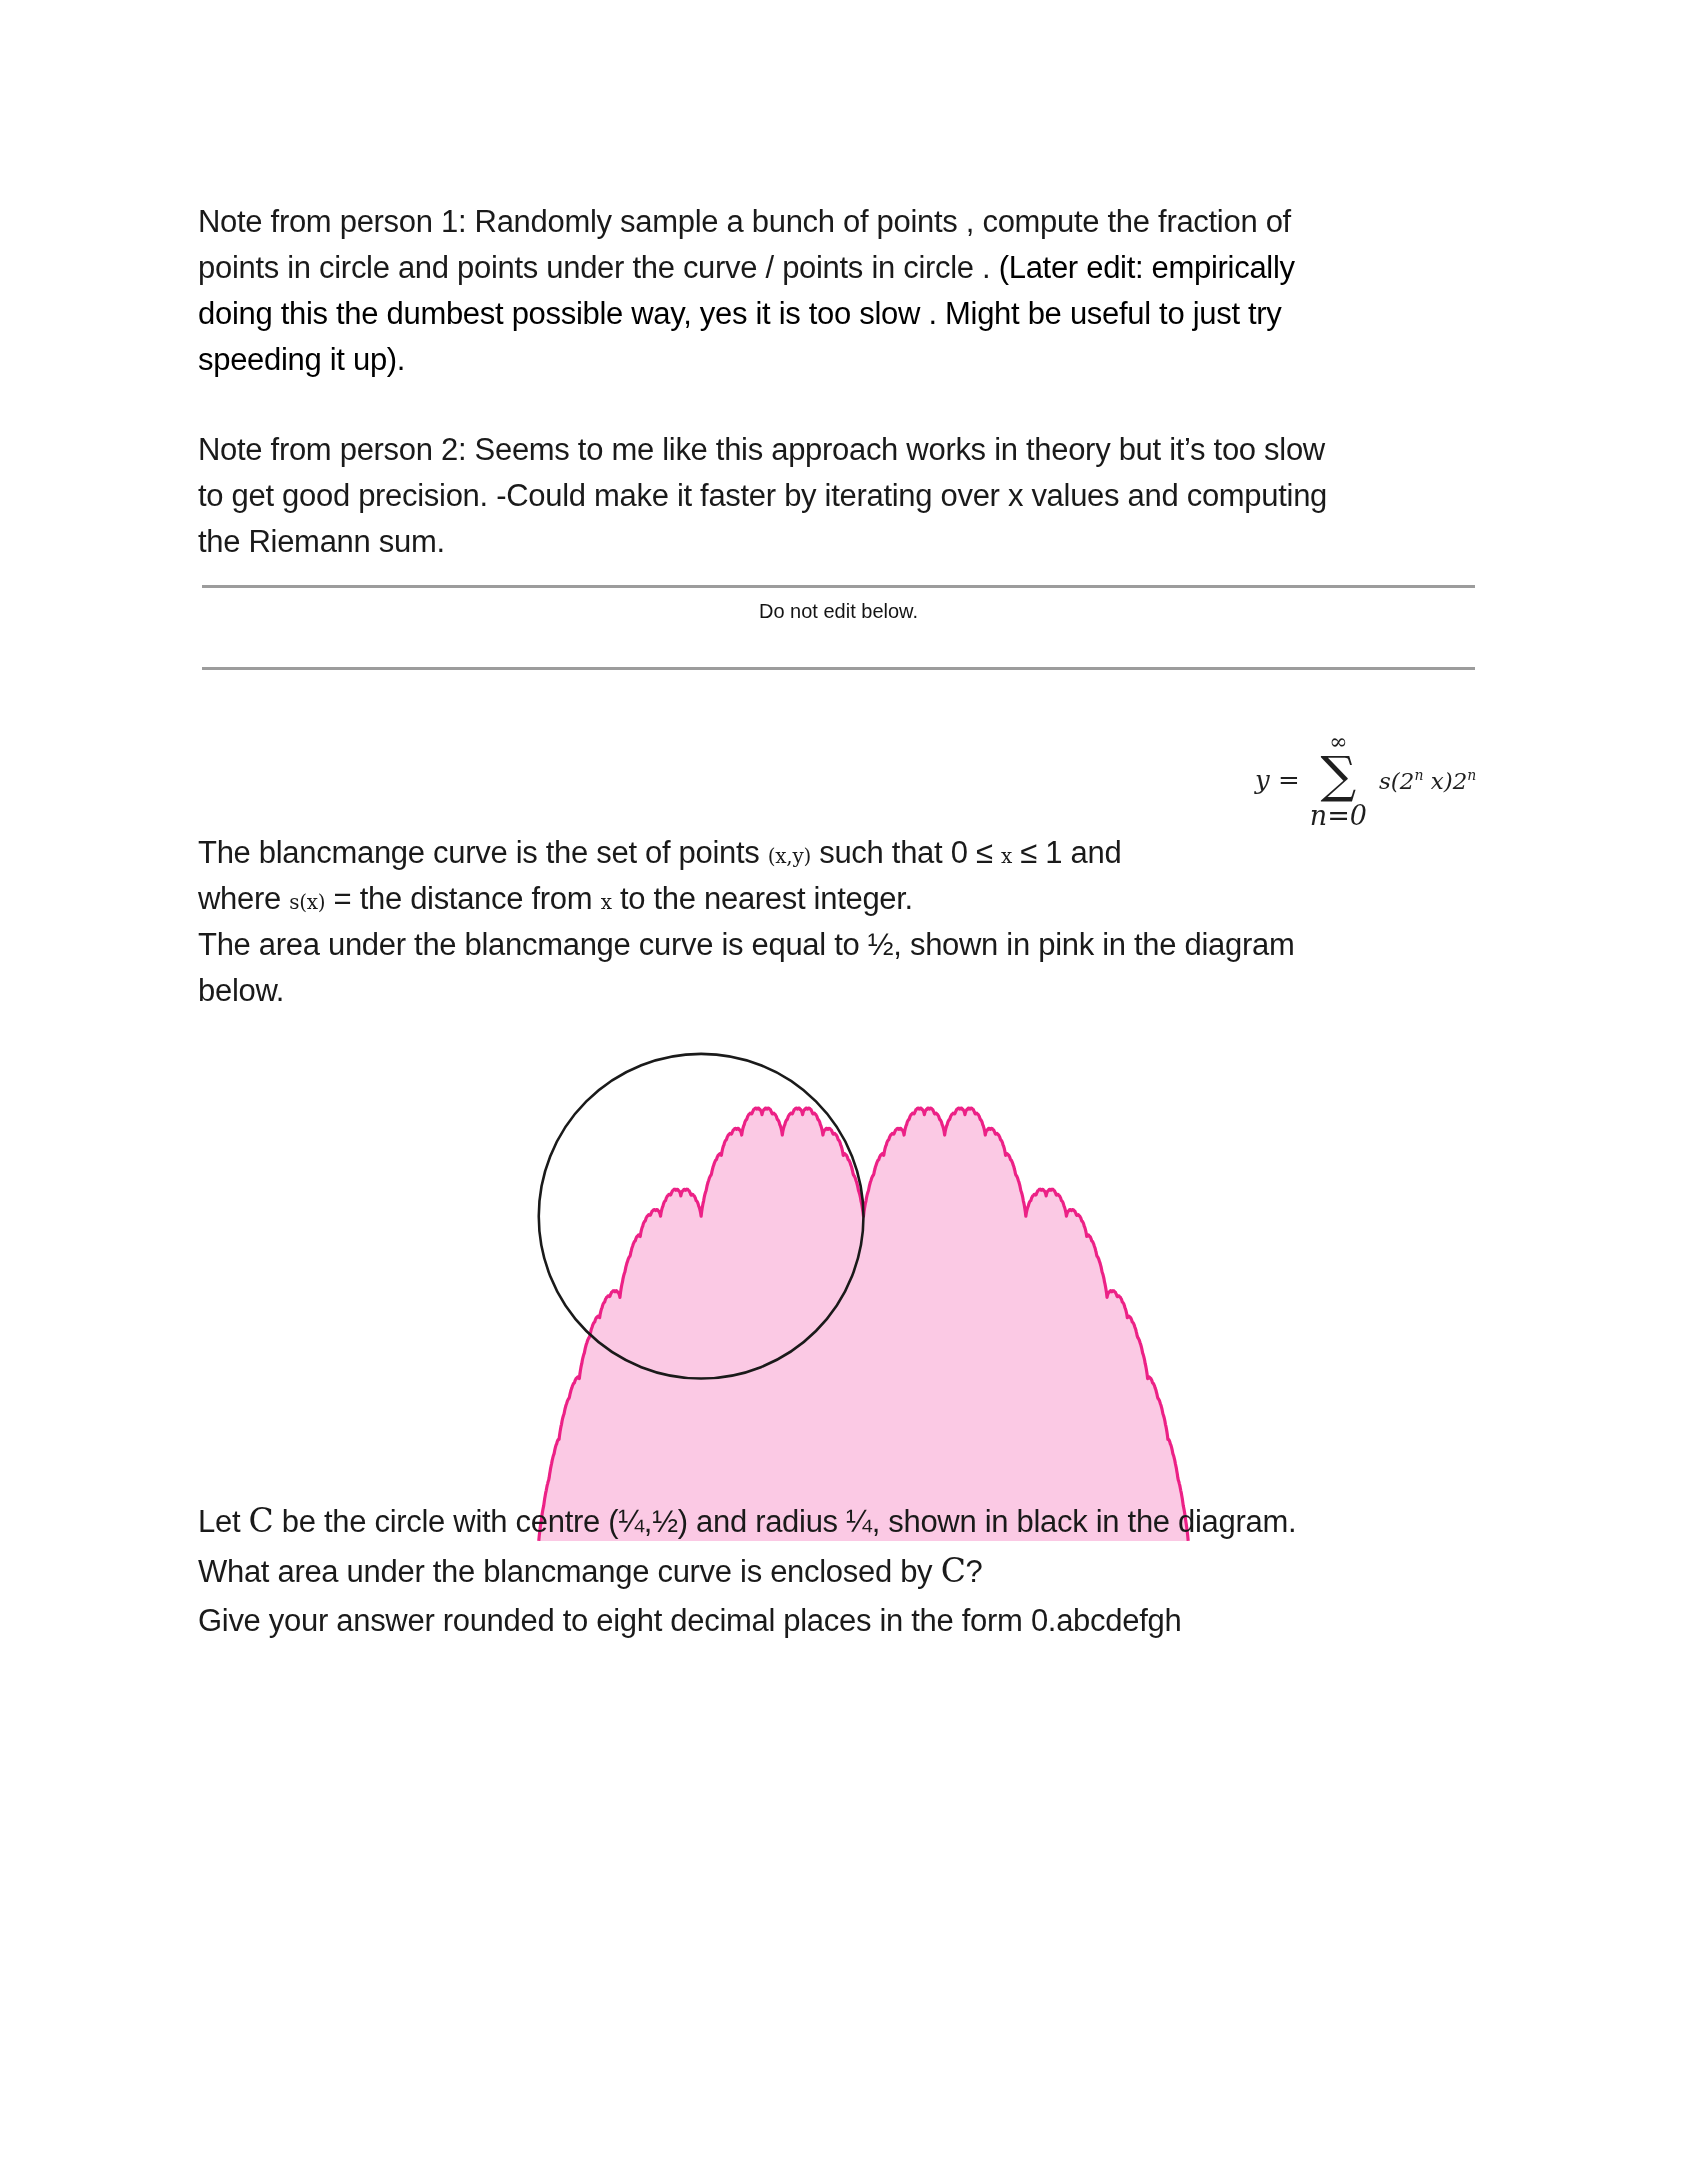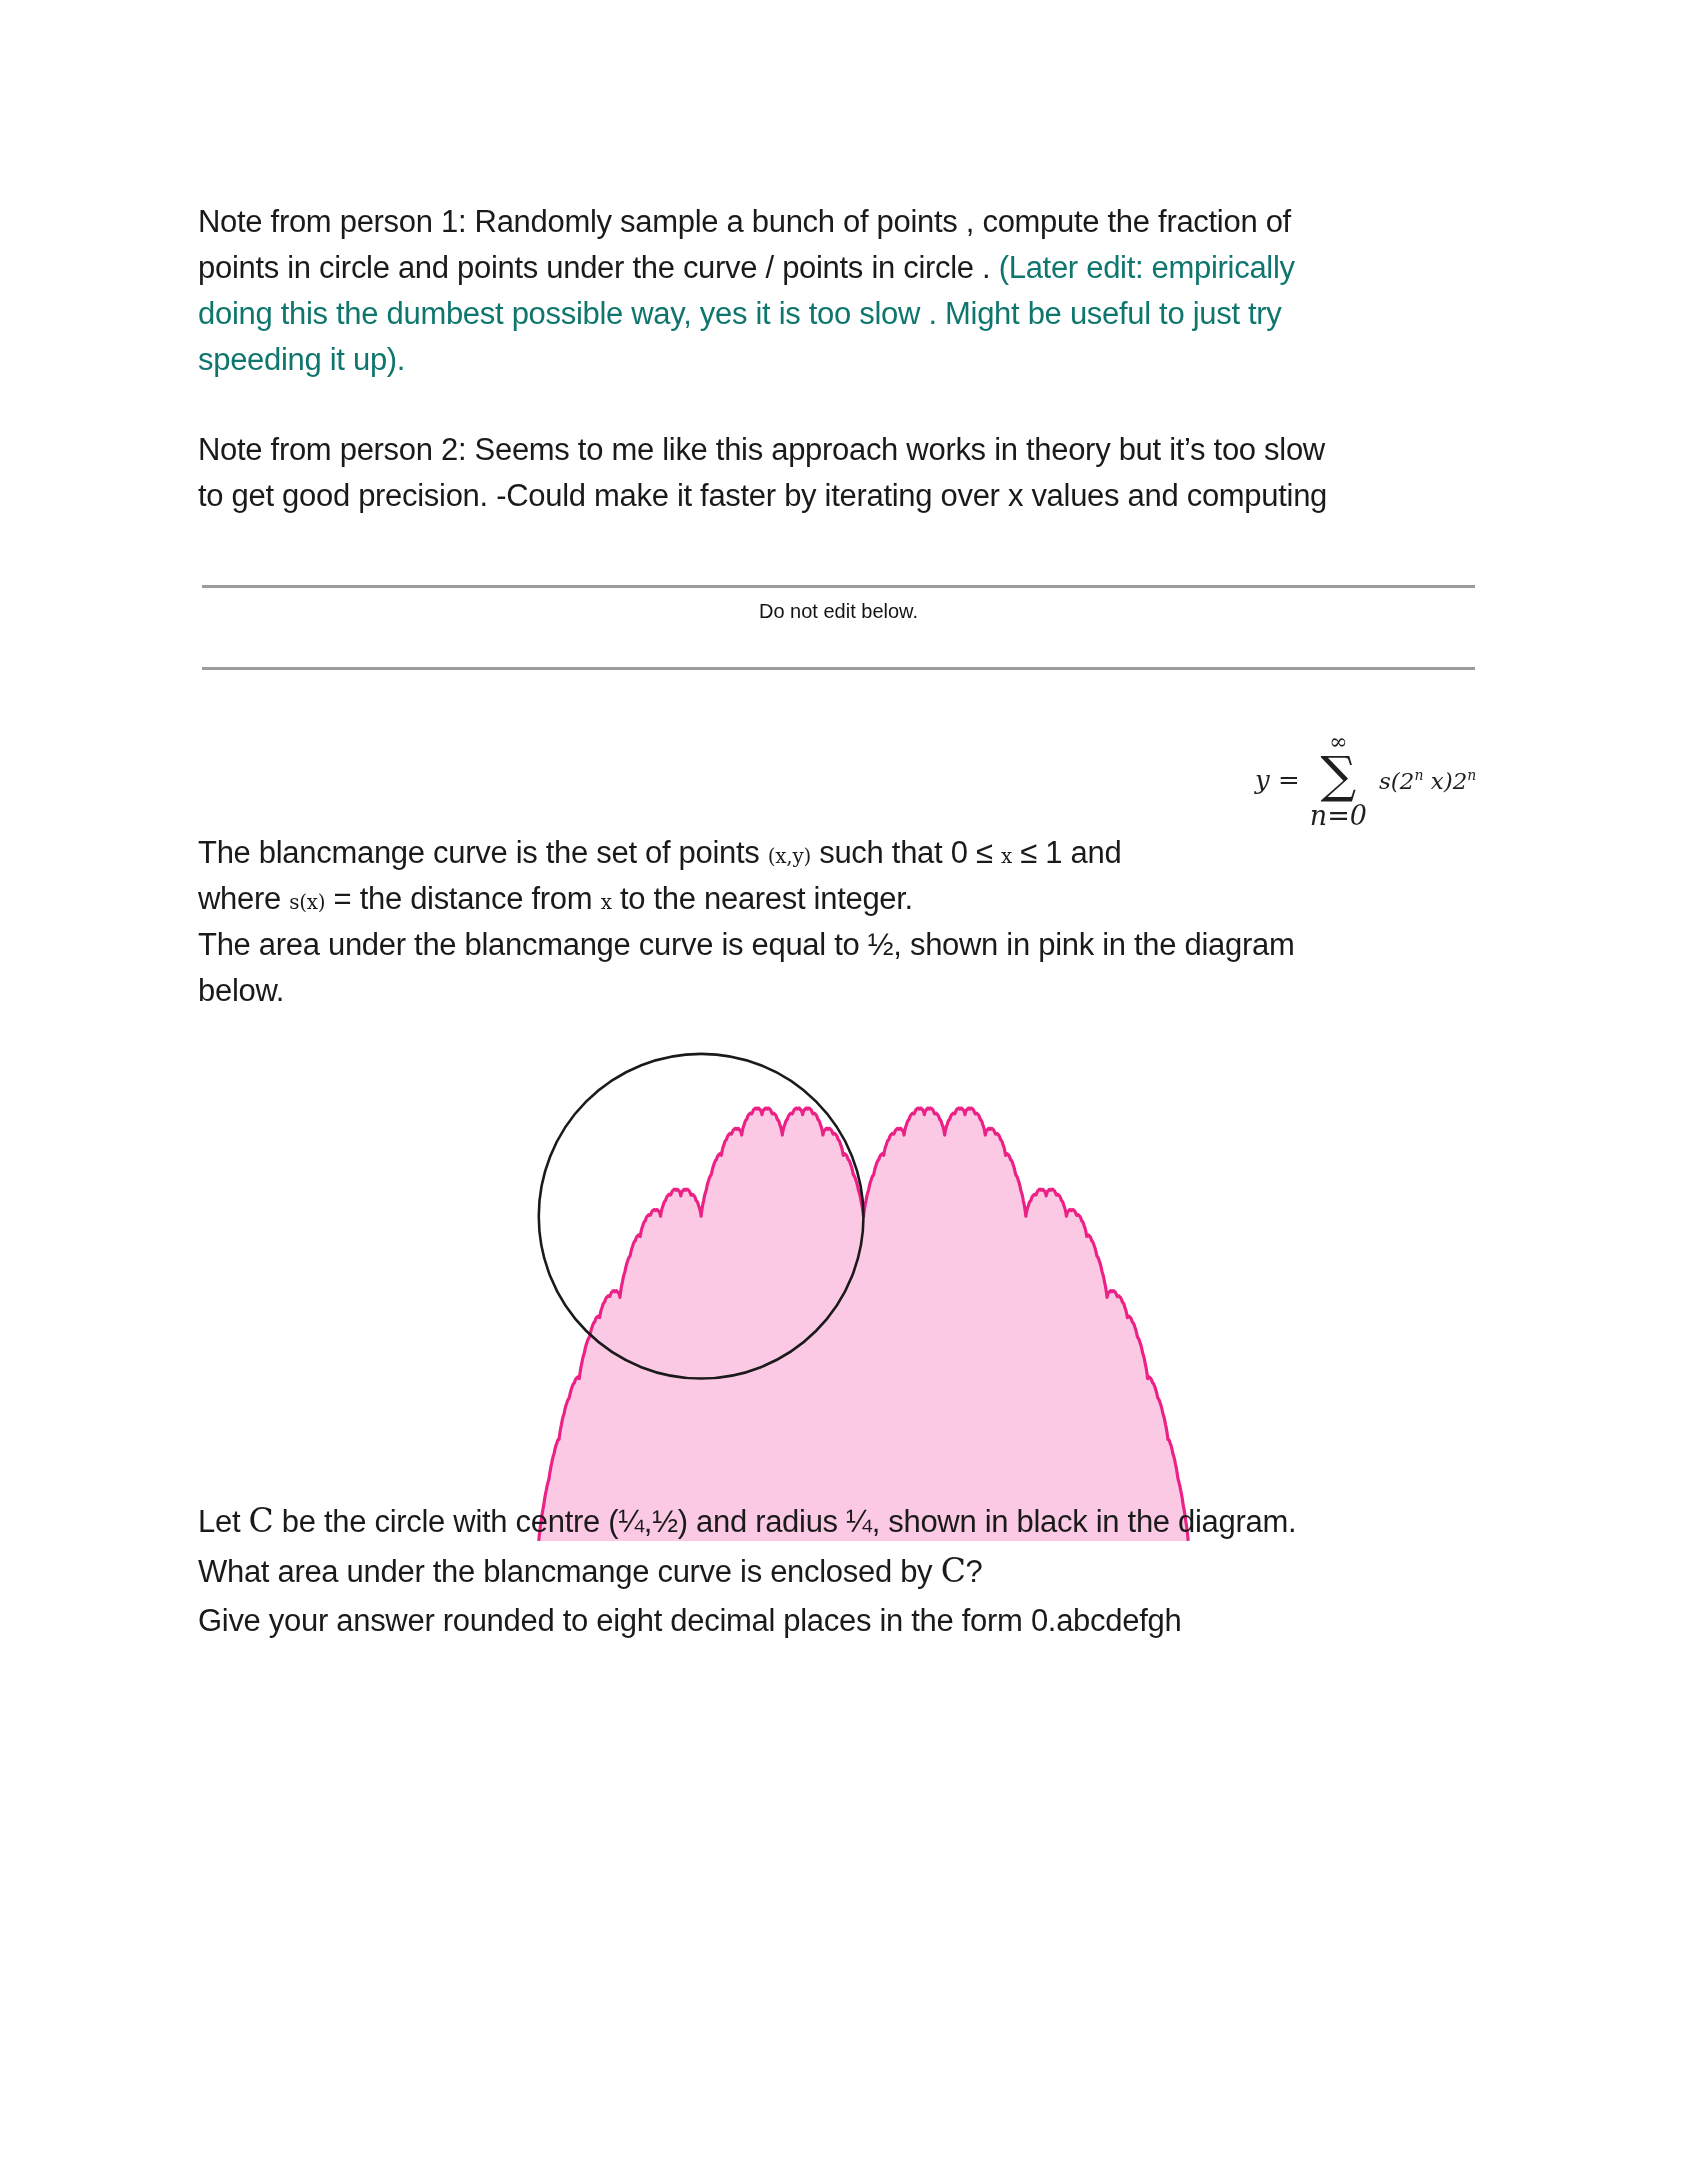--- a/index.html
+++ b/index.html
@@ -1,21 +1,21 @@
 <!DOCTYPE html>
 <html><head>
 <meta charset="utf-8">
 <style>
   html,body{margin:0;padding:0;background:#ffffff;}
   .page{position:relative;width:1683px;height:2178px;background:#ffffff;overflow:hidden;
         font-family:"Liberation Sans",sans-serif;color:#1a1a1a;padding-left:41px;}
   .para{position:absolute;}
   .tline{height:46px;line-height:46px;font-size:31px;letter-spacing:-0.3px;white-space:nowrap;}
   .q .tline{height:50px;line-height:50px;}
-  .gray{color:#0f766e;}
+  .gray{color:#000000;}
   .it{}
   .sf{font-family:"DejaVu Serif",serif;font-size:20px;}
   .sfC{font-family:"DejaVu Serif",serif;font-size:33px;}
   .divline{position:absolute;left:202px;width:1273px;height:3px;background:#9c9c9c;}
   .divtext{position:absolute;left:202px;width:1273px;text-align:center;font-size:20px;color:#141414;}
   
   .formula{position:absolute;left:1255px;top:731px;display:flex;align-items:center;
            font-family:"DejaVu Serif",serif;color:#1f1f1f;}
   .f-lhs{font-style:italic;font-size:26px;margin-right:10px;white-space:nowrap;}
   .f-sum{display:flex;flex-direction:column;align-items:center;line-height:1;margin-right:12px;}
@@ -36,20 +36,21 @@
   <div class="para" style="left:198px;top:199px;">
     <div class="tline"><span>Note from person 1: Randomly sample a bunch of points , compute the fraction of</span></div>
     <div class="tline"><span>points in circle and points under the curve / points in circle . </span><span class="gray">(Later edit: empirically</span></div>
     <div class="tline gray"><span>doing this the dumbest possible way, yes it is too slow . Might be useful to just try</span></div>
     <div class="tline gray"><span>speeding it up).</span></div>
   </div>
 
   <div class="para" style="left:198px;top:427px;">
     <div class="tline"><span>Note from person 2: Seems to me like this approach works in theory but it’s too slow</span></div>
     <div class="tline"><span>to get good precision. -Could make it faster by iterating over x values and computing</span></div>
+    <div class="tline"><span>the Riemann sum.</span></div>
   </div>
 
   <div class="divline" style="top:585px;"></div>
   <div class="divtext" style="top:600px;"><span>Do not edit below.</span></div>
   <div class="divline" style="top:667px;"></div>
 
   <div class="formula">
     <span class="f-lhs">y =</span>
     <span class="f-sum">
       <span class="f-inf">∞</span>

